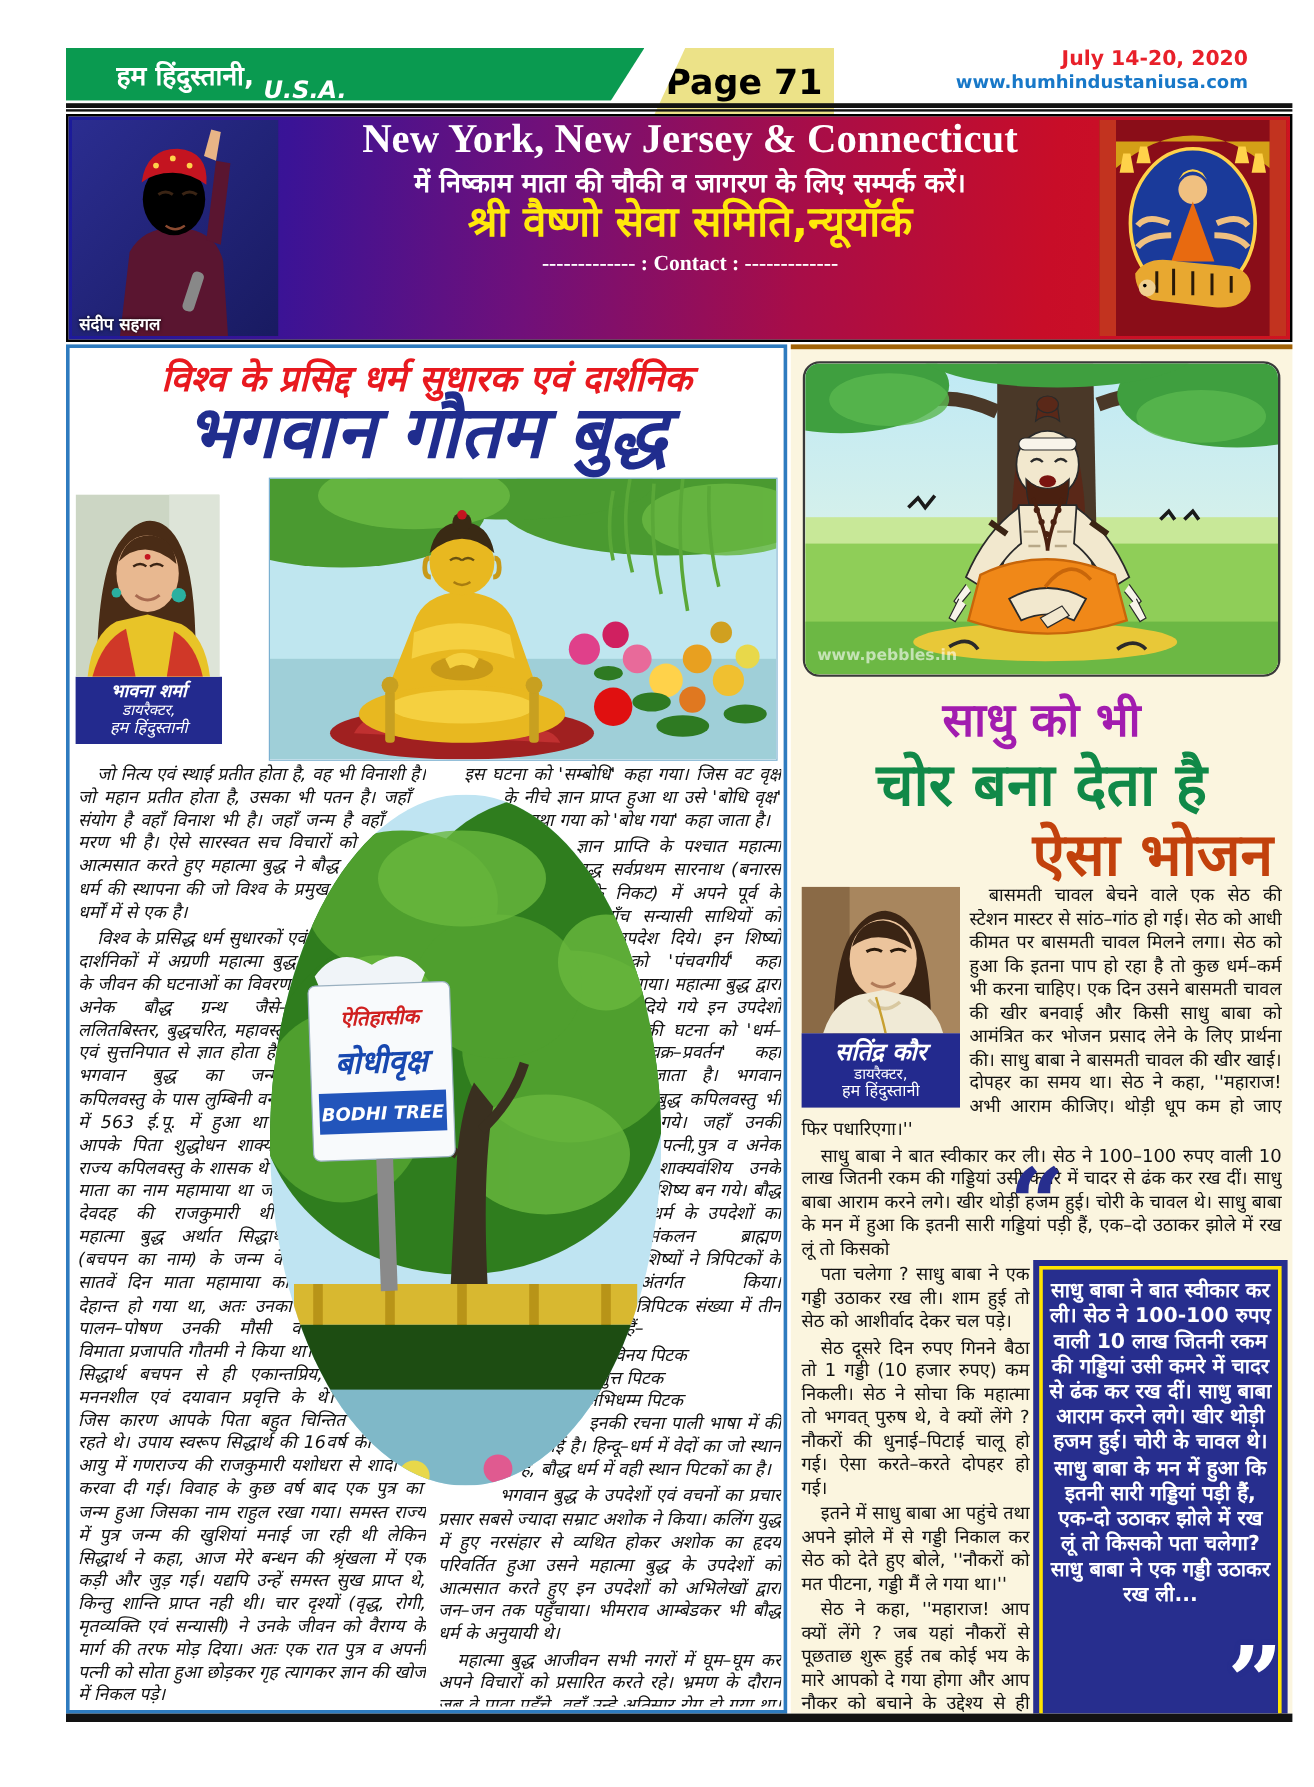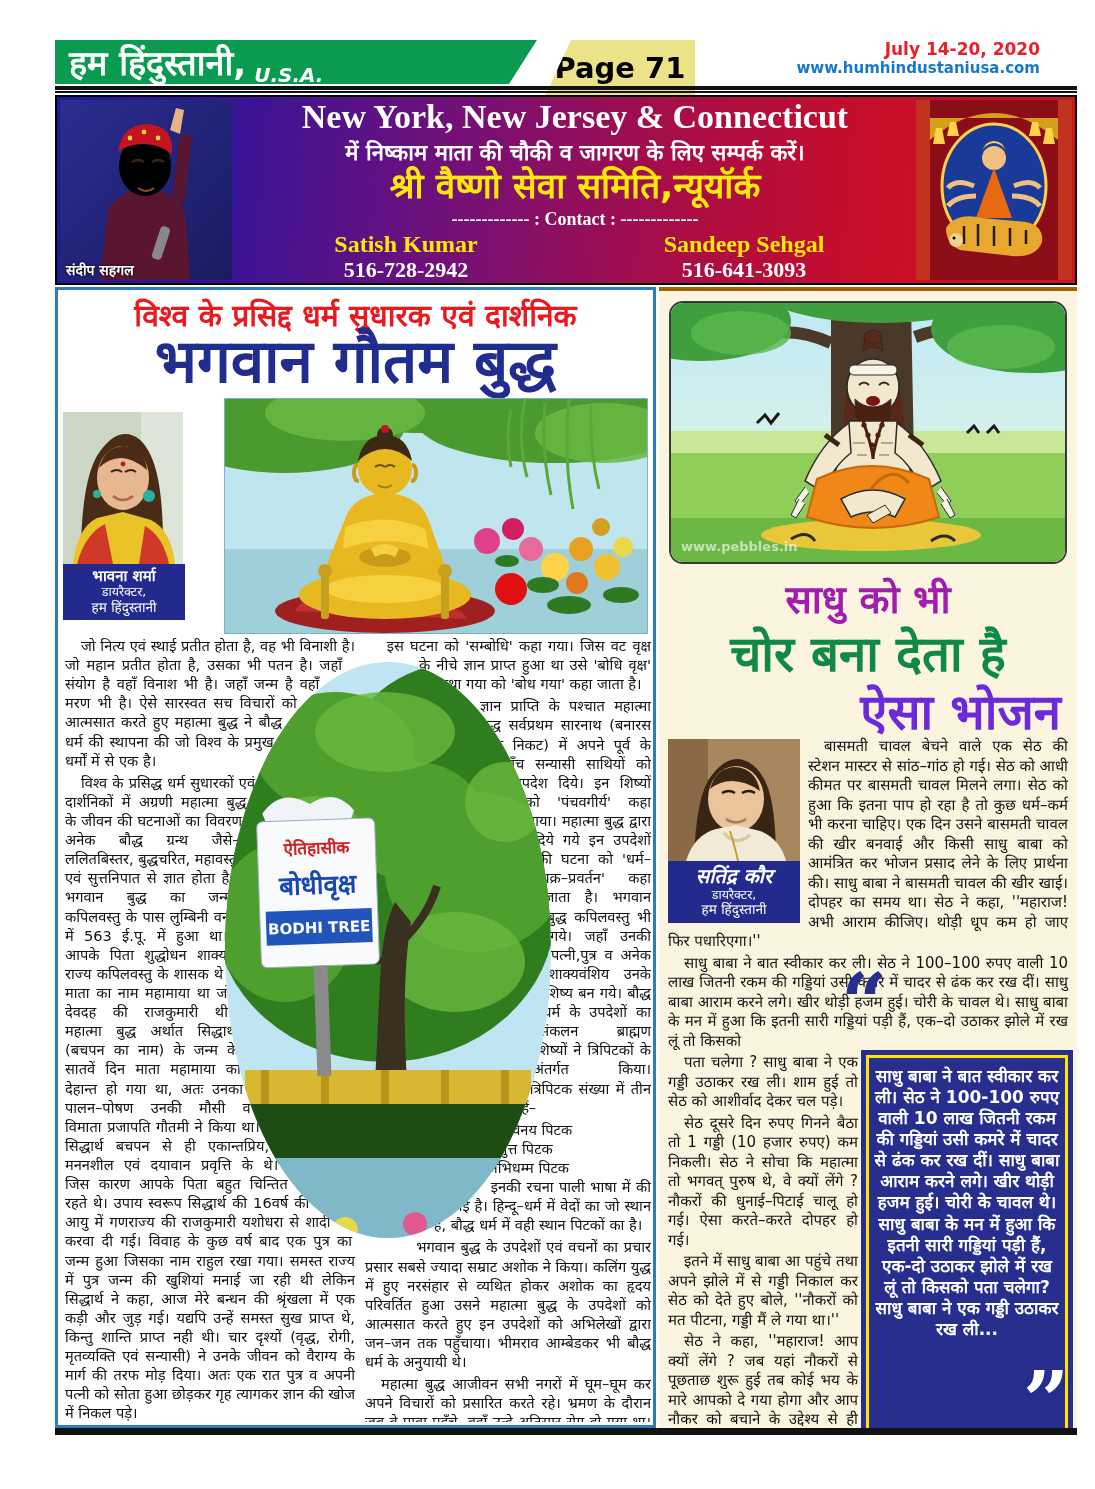--- a/index.html
+++ b/index.html
@@ -4,21 +4,21 @@
 <style>
   html,body{margin:0;padding:0;background:#ffffff;}
   #page{position:relative;width:1095px;height:1489px;background:#fff;overflow:hidden;
         font-family:"DejaVu Sans",sans-serif;color:#111;}
   .abs{position:absolute;}
 
   
   #mast-green{left:55px;top:40px;width:482px;height:44px;background:#0a9a50;
     clip-path:polygon(0 0,100% 0,calc(100% - 28px) 100%,0 100%);
     display:flex;align-items:center;padding-left:14px;box-sizing:border-box;color:#fff;}
-  #mast-green .hm{font-size:34px;font-weight:800;}
+  #mast-green .hm{font-size:22px;font-weight:800;margin-left:28px;}
   #mast-green .usa{font-size:20px;font-weight:800;font-style:italic;margin-left:8px;margin-top:26px;}
   #mast-yellow{left:545px;top:40px;width:150px;height:56px;background:#ece288;
     clip-path:polygon(26px 0,100% 0,100% 100%,0 100%);
     display:flex;align-items:center;justify-content:center;color:#000;font-weight:800;font-size:29px;}
   #mast-right{right:55px;top:40px;width:340px;text-align:right;line-height:1.15;}
   #mast-date{color:#e8202a;font-weight:800;font-size:17px;}
   #mast-site{color:#1878c8;font-weight:700;font-size:15px;}
   #mast-rule{left:55px;top:86px;width:1022px;height:7px;
     border-top:4px solid #121212;border-bottom:2px solid #121212;box-sizing:border-box;}
 
@@ -32,21 +32,21 @@
   .ad-title{font-family:"Liberation Serif",serif;font-weight:700;font-size:34px;line-height:1.1;}
   .ad-line1{font-size:22px;font-weight:700;margin-top:1px;}
   .ad-org{color:#ffe90a;font-size:35px;font-weight:800;margin-top:2px;line-height:1.05;}
   .ad-contact{font-weight:700;font-size:18px;margin-top:4px;font-family:"Liberation Serif",serif;}
   .ad-cols{display:flex;margin-top:1px;}
   .ad-col{width:50%;line-height:1.1;}
   .ad-name{color:#ffe90a;font-weight:800;font-size:24px;font-family:"Liberation Serif",serif;}
   .ad-phone{color:#fff;font-weight:800;font-size:22px;font-family:"Liberation Serif",serif;}
 
   
-  #art1{left:55px;top:287px;width:601px;height:1141px;border:3px solid #2e7bbf;background:#fff;box-sizing:border-box;}
+  #art1{left:55px;top:287px;width:601px;height:1141px;border:3px solid #2e7bbf;background:#fff;box-sizing:border-box;font-style:italic;}
   #a1-kicker{left:0;top:4px;width:100%;text-align:center;color:#e8191f;font-size:30px;font-weight:800;white-space:nowrap;}
   #a1-head{left:0;top:40px;width:100%;text-align:center;color:#202d8e;font-size:60px;font-weight:800;line-height:1.05;white-space:nowrap;}
   #buddha-img{left:166px;top:108px;width:424px;height:236px;border:1px solid #7ab0d0;box-sizing:border-box;overflow:hidden;}
   #author1{left:5px;top:122px;width:122px;}
   .a-photo{display:block;}
   .a-cap{background:#232a8e;color:#fff;text-align:center;padding:4px 2px 5px;line-height:1.15;}
   .a-cap .n{font-size:15px;font-weight:800;}
   .a-cap .r{font-size:12.5px;}
   .a-cap .o{font-size:13.5px;}
   #body1{left:7px;top:346px;width:586px;height:786px;}
@@ -60,21 +60,21 @@
   .sp2{float:left;width:186px;height:606px;
     shape-outside:polygon(0 0,4% 4%,28% 6%,60% 15%,88% 30%,100% 52%,88% 74%,60% 89%,25% 99%,0 100%);}
   .pitakas p{text-indent:0;padding-left:98px;margin:0;}
   #tree-img{left:160px;top:26px;width:326px;height:576px;border-radius:50%;overflow:hidden;}
 
   
   #art2{left:659px;top:287px;width:418px;height:1141px;background:#fbf5df;border-top:4px solid #a16207;box-sizing:border-box;overflow:hidden;}
   #cartoon{left:10px;top:10px;width:398px;height:263px;border-radius:14px;border:2px solid #3a3a3a;overflow:hidden;box-sizing:border-box;}
   #a2-kicker{left:0;top:280px;width:100%;text-align:center;color:#a21caf;font-size:39px;font-weight:800;}
   #a2-head1{left:0;top:328px;width:100%;text-align:center;color:#108948;font-size:49px;font-weight:800;white-space:nowrap;}
-  #a2-head2{left:0;top:386px;width:100%;text-align:right;padding-right:16px;box-sizing:border-box;color:#6d28d9;font-size:49px;font-weight:800;}
+  #a2-head2{left:0;top:386px;width:100%;text-align:right;padding-right:16px;box-sizing:border-box;color:#c2410c;font-size:49px;font-weight:800;}
   #body2{left:9px;top:446px;width:400px;height:690px;font-size:15px;line-height:1.3;text-align:justify;}
   #body2 p{margin:0 0 2px;text-indent:16px;}
   #author2{float:left;width:132px;margin:2px 8px 2px 0;}
   #author2 .a-cap .n{font-size:20px;font-style:italic;}
   .pull{float:right;width:202px;height:464px;margin:2px 0 4px 8px;background:#272e8e;
     border:3px solid #ffe400;box-shadow:0 0 0 5px #272e8e;box-sizing:border-box;
     color:#fff;font-weight:800;font-size:17px;line-height:1.24;text-align:center;padding:8px 5px;}
   .qmark{font-family:"DejaVu Serif",serif;font-weight:800;line-height:.55;}
   #qo{left:182px;top:690px;font-size:80px;color:#272e8e;}
   #qc{right:8px;top:1088px;font-size:80px;color:#fff;text-shadow:0 0 4px #272e8e;}
@@ -150,30 +150,20 @@
             <path d="M116 22 l6 0 3 14 -12 0 Z"></path>
           </g>
       </svg>
     </div>
 
     <div class="abs" id="ad-center">
       <div class="ad-title">New York, New Jersey &amp; Connecticut</div>
       <div class="ad-line1">में निष्काम माता की चौकी व जागरण के लिए सम्पर्क  करें।</div>
       <div class="ad-org">श्री वैष्णो सेवा समिति,न्यूयॉर्क</div>
       <div class="ad-contact">------------- : Contact : -------------</div>
-      <div class="ad-cols">
-        <div class="ad-col">
-          <div class="ad-name">Satish Kumar</div>
-          <div class="ad-phone">516-728-2942</div>
-        </div>
-        <div class="ad-col">
-          <div class="ad-name">Sandeep Sehgal</div>
-          <div class="ad-phone">516-641-3093</div>
-        </div>
-      </div>
     </div>
   </div>
 
   <div class="abs" id="art1">
     <div class="abs" id="a1-kicker">विश्व के प्रसिद्द धर्म सुधारक एवं दार्शनिक</div>
     <div class="abs" id="a1-head">भगवान गौतम बुद्ध</div>
 
     <div class="abs" id="buddha-img">
       <svg width="422" height="234" viewBox="0 0 422 234">
         <rect width="422" height="234" fill="#bfe6ef"></rect>

